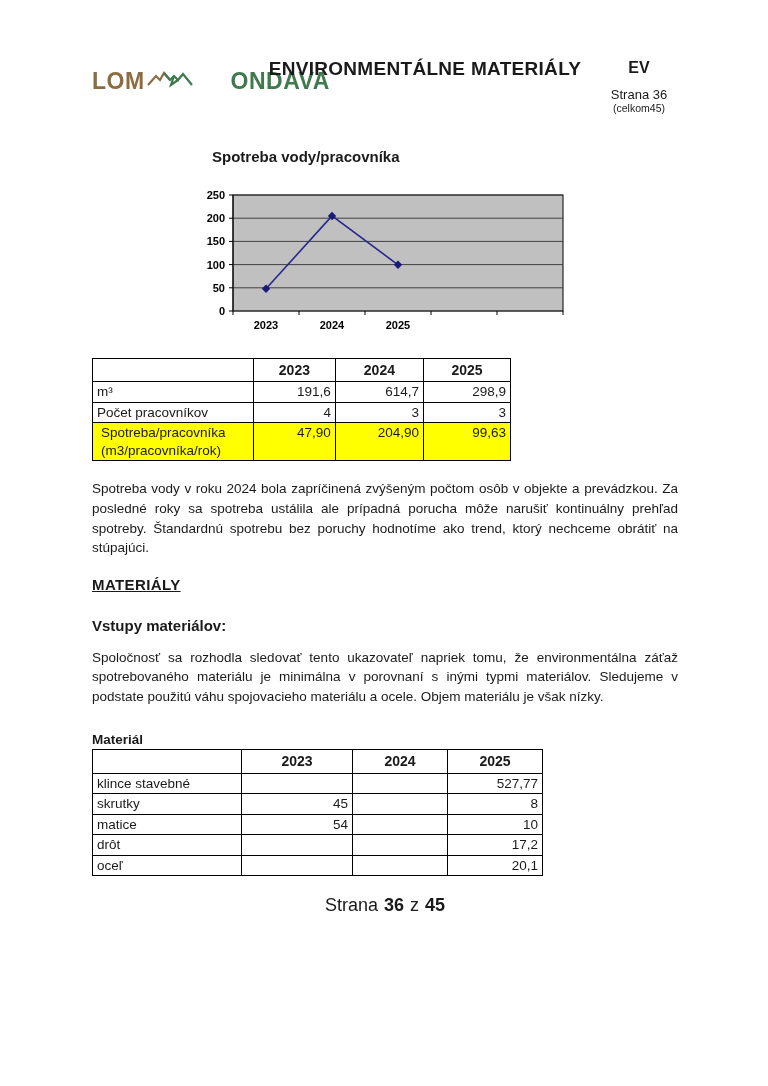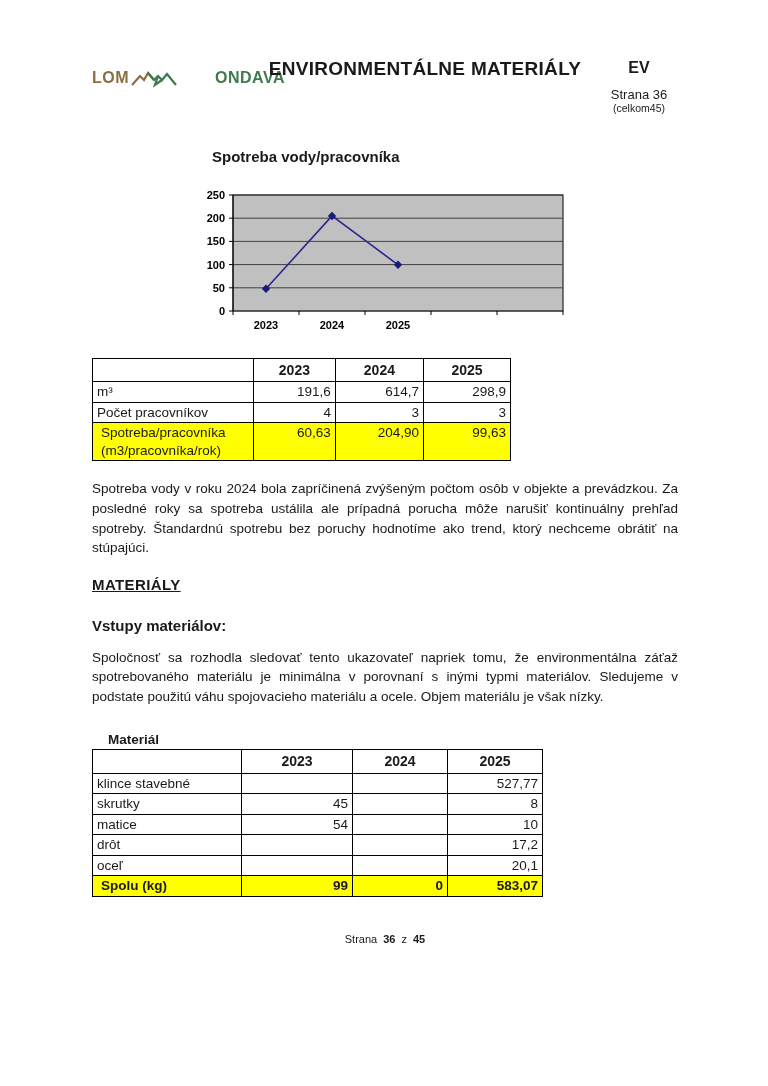--- a/index.html
+++ b/index.html
@@ -4,21 +4,21 @@
 <style>
   html,body{margin:0;padding:0;background:#ffffff;}
   .page{
     width:768px;height:1086px;box-sizing:border-box;
     padding:56px 90px 0 92px;overflow:hidden;position:relative;
     font-family:"Liberation Sans",sans-serif;color:#1a1a1a;background:#fff;
   }
   
   .hdr{display:flex;align-items:flex-start;}
   .hdr-left{width:158px;flex:0 0 158px;padding-top:12px;}
-  .logo{display:flex;align-items:center;gap:2px;font-weight:bold;font-size:16px;letter-spacing:.5px;}
+  .logo{display:flex;gap:2px;font-weight:bold;font-size:23px;letter-spacing:.5px;}
   .logo .lom{color:var(--logo-brown,#8c6d41);}
   .logo .ondava{color:var(--logo-green,#3e7a4d);margin-left:36px;}
   .hdr-mid{flex:1;text-align:center;}
   .doc-title{font-size:19px;font-weight:bold;letter-spacing:.3px;margin-top:2px;}
   .copy-line{margin-top:22px;font-size:13px;}
   .copy-line .num{margin-left:28px;font-weight:bold;}
   .hdr-right{flex:0 0 78px;text-align:center;}
   .doc-code{font-size:16px;font-weight:bold;margin-top:3px;}
   .page-label{font-size:13px;margin-top:10px;}
   .page-total{font-size:10.5px;margin-top:0px;}
@@ -36,23 +36,23 @@
   .t2{width:450px;margin-top:2px;}
   .t2 col.c0{width:149px}.t2 col.c1{width:111px}.t2 col.c2{width:95px}.t2 col.c3{width:95px}
   .yhead{text-align:center;font-weight:bold;font-size:14px;padding:2px 4px;}
   .num{text-align:right;}
   .hl{background:var(--hl,#ffff00);padding-left:8px;}
   .bold{font-weight:bold;}
   .prewrap{white-space:pre-line;}
   
   .h-materialy{font-size:15px;font-weight:bold;text-decoration:underline;letter-spacing:.4px;margin:18px 0 0 0;}
   .h-vstupy{font-size:15px;font-weight:bold;margin:24px 0 0 0;}
-  .tbl-caption{font-size:13.5px;font-weight:bold;margin:26px 0 2px 16px;}
-  
-  .footer{margin-top:36px;text-align:center;font-size:11px;}
+  .tbl-caption{font-size:13.5px;font-weight:bold;margin:26px 0 2px 0;}
+  
+  .footer{margin-top:19px;text-align:center;font-size:18px;}
   .footer .b{font-weight:bold;}
   .footer span{margin:0 3px;}
 </style>
 </head>
 <body>
 
 <div class="page">
 
   <div class="hdr">
     <div class="hdr-left">
@@ -140,21 +140,21 @@
       </tr>
       <tr>
         <td>Počet pracovníkov</td>
         <td class="num">4</td>
         <td class="num">3</td>
         <td class="num">3</td>
       </tr>
       <tr>
         <td class="hl prewrap">Spotreba/pracovníka
 (m3/pracovníka/rok)</td>
-        <td class="hl num" style="vertical-align:top;">60,63</td>
+        <td class="hl num" style="vertical-align:top;">47,90</td>
         <td class="hl num" style="vertical-align:top;">204,90</td>
         <td class="hl num" style="vertical-align:top;">99,63</td>
       </tr>
     </tbody>
   </table>
 
   <p class="para" style="margin-top:18px;">Spotreba vody v roku 2024 bola zapríčinená zvýšeným počtom osôb v objekte a prevádzkou. Za posledné roky sa spotreba ustálila ale prípadná porucha môže narušiť kontinuálny prehľad spotreby. Štandardnú spotrebu bez poruchy hodnotíme ako trend, ktorý nechceme obrátiť na stúpajúci.</p>
 
   <div class="h-materialy">MATERIÁLY</div>
   <div class="h-vstupy">Vstupy materiálov:</div>
@@ -198,26 +198,20 @@
         <td class="num"></td>
         <td class="num"></td>
         <td class="num">17,2</td>
       </tr>
       <tr>
         <td>oceľ</td>
         <td class="num"></td>
         <td class="num"></td>
         <td class="num">20,1</td>
       </tr>
-      <tr>
-        <td class="hl bold">Spolu (kg)</td>
-        <td class="hl num bold">99</td>
-        <td class="hl num bold">0</td>
-        <td class="hl num bold">583,07</td>
-      </tr>
     </tbody>
   </table>
 
   <div class="footer">
     <span>Strana</span><span class="b">36</span><span>z</span><span class="b">45</span>
   </div>
 
 </div>
 
 </body></html>

